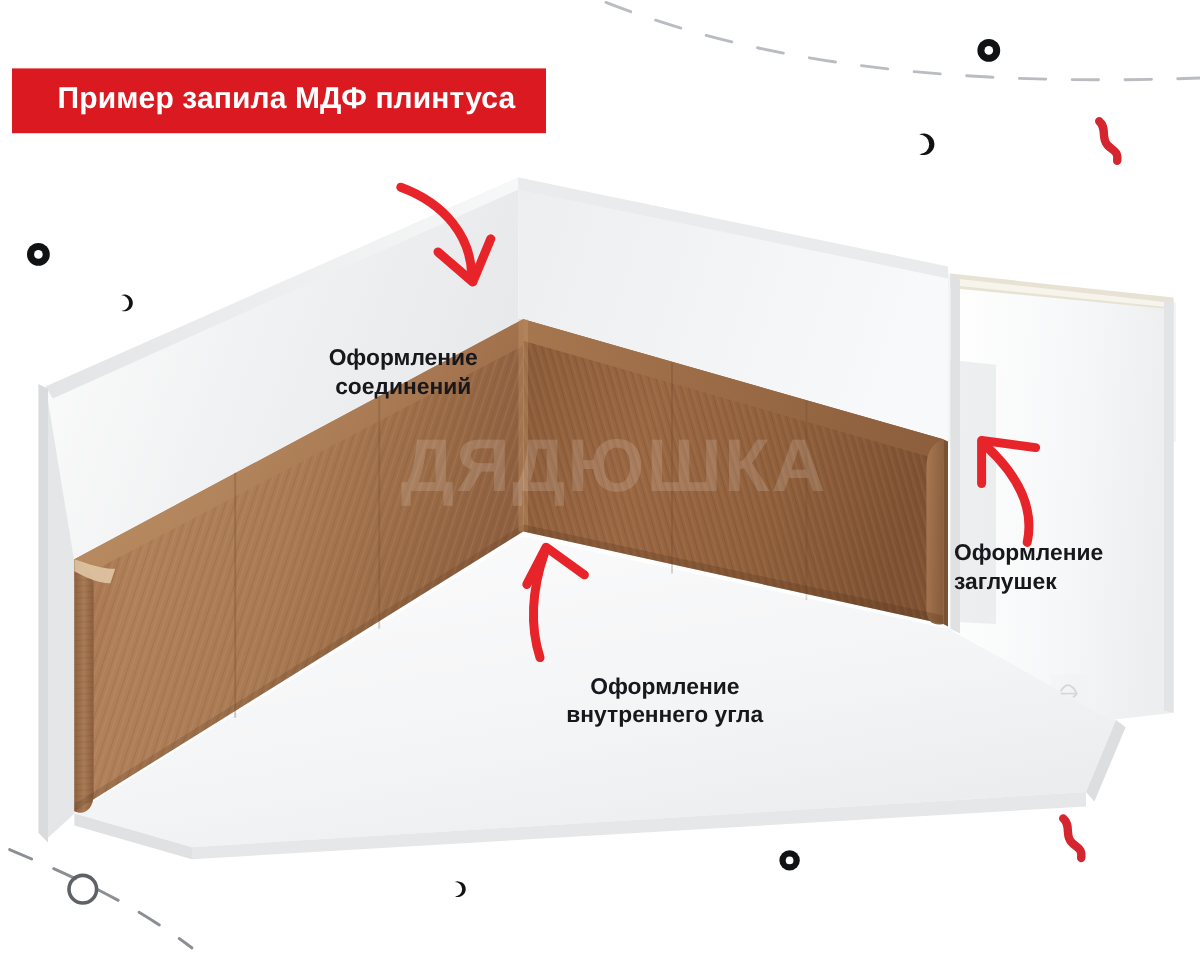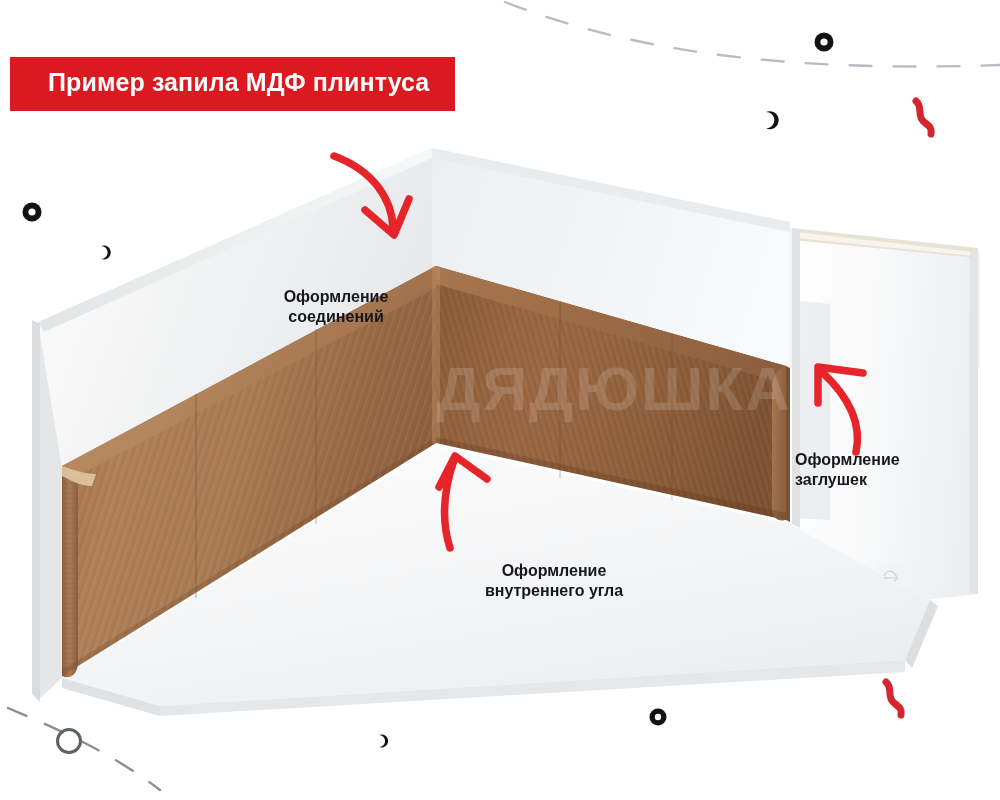--- a/index.html
+++ b/index.html
@@ -50,21 +50,21 @@
     letter-spacing: 0.1px;
     white-space: nowrap;
     line-height: 1;
   }
 
   
   .callout {
     position: absolute;
     z-index: 35;
     color: #17171c;
-    font-size: 16px;
+    font-size: 19px;
     font-weight: bold;
     line-height: 1.28;
     text-align: center;
     white-space: pre-line;
   }
   #label-joints   { left: 246px; top: 287px; width: 180px; }
   #label-corner   { left: 430px; top: 561px; width: 248px; }
   #label-endcap   { left: 795px; top: 450px; width: 180px; text-align: left;}
 
   
@@ -75,21 +75,21 @@
     width: 560px; height: 150px;
     pointer-events: none;
     opacity: .14;
   }
   #watermark .wm-line {
     font-weight: bold;
     font-size: 62px;
     letter-spacing: 2px;
     color: #ffffff;
     line-height: 1.18;
-    text-align: right;
+    text-align: center;
     mix-blend-mode: overlay;
   }
 
   
   #arrows { position:absolute; inset:0; z-index:30; pointer-events:none; }
 </style>
 </head>
 <body>
 
 <div id="stage">

